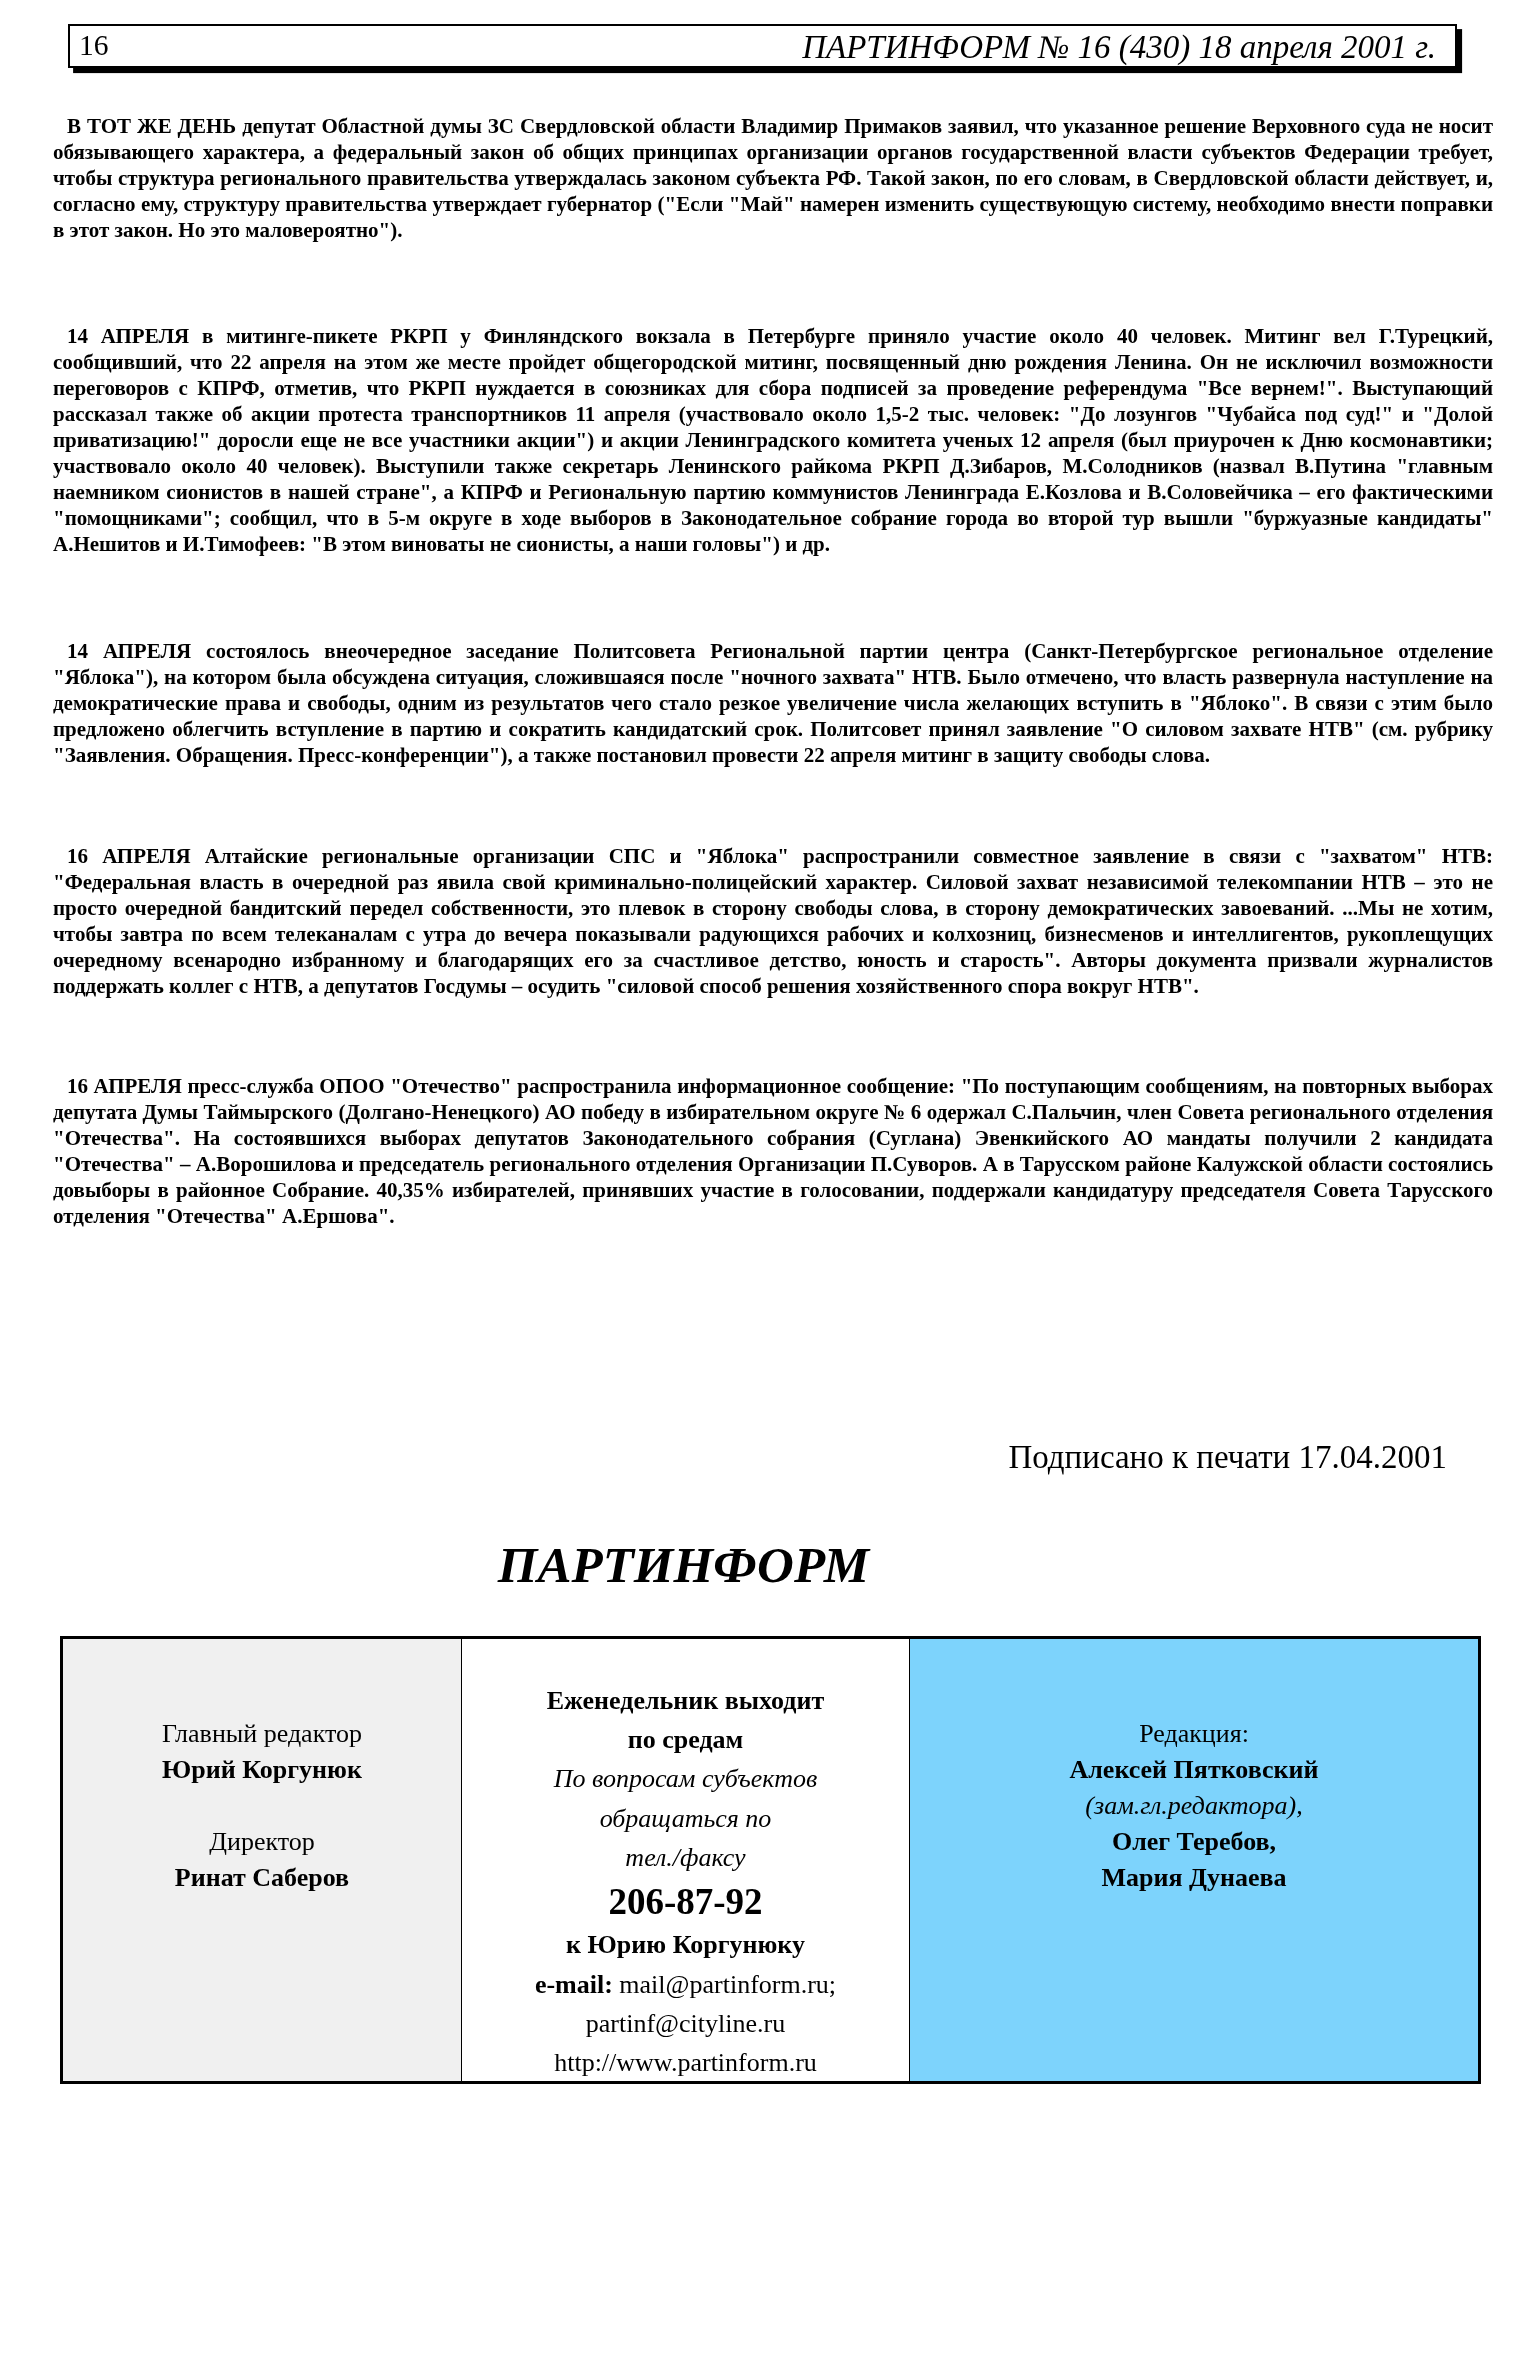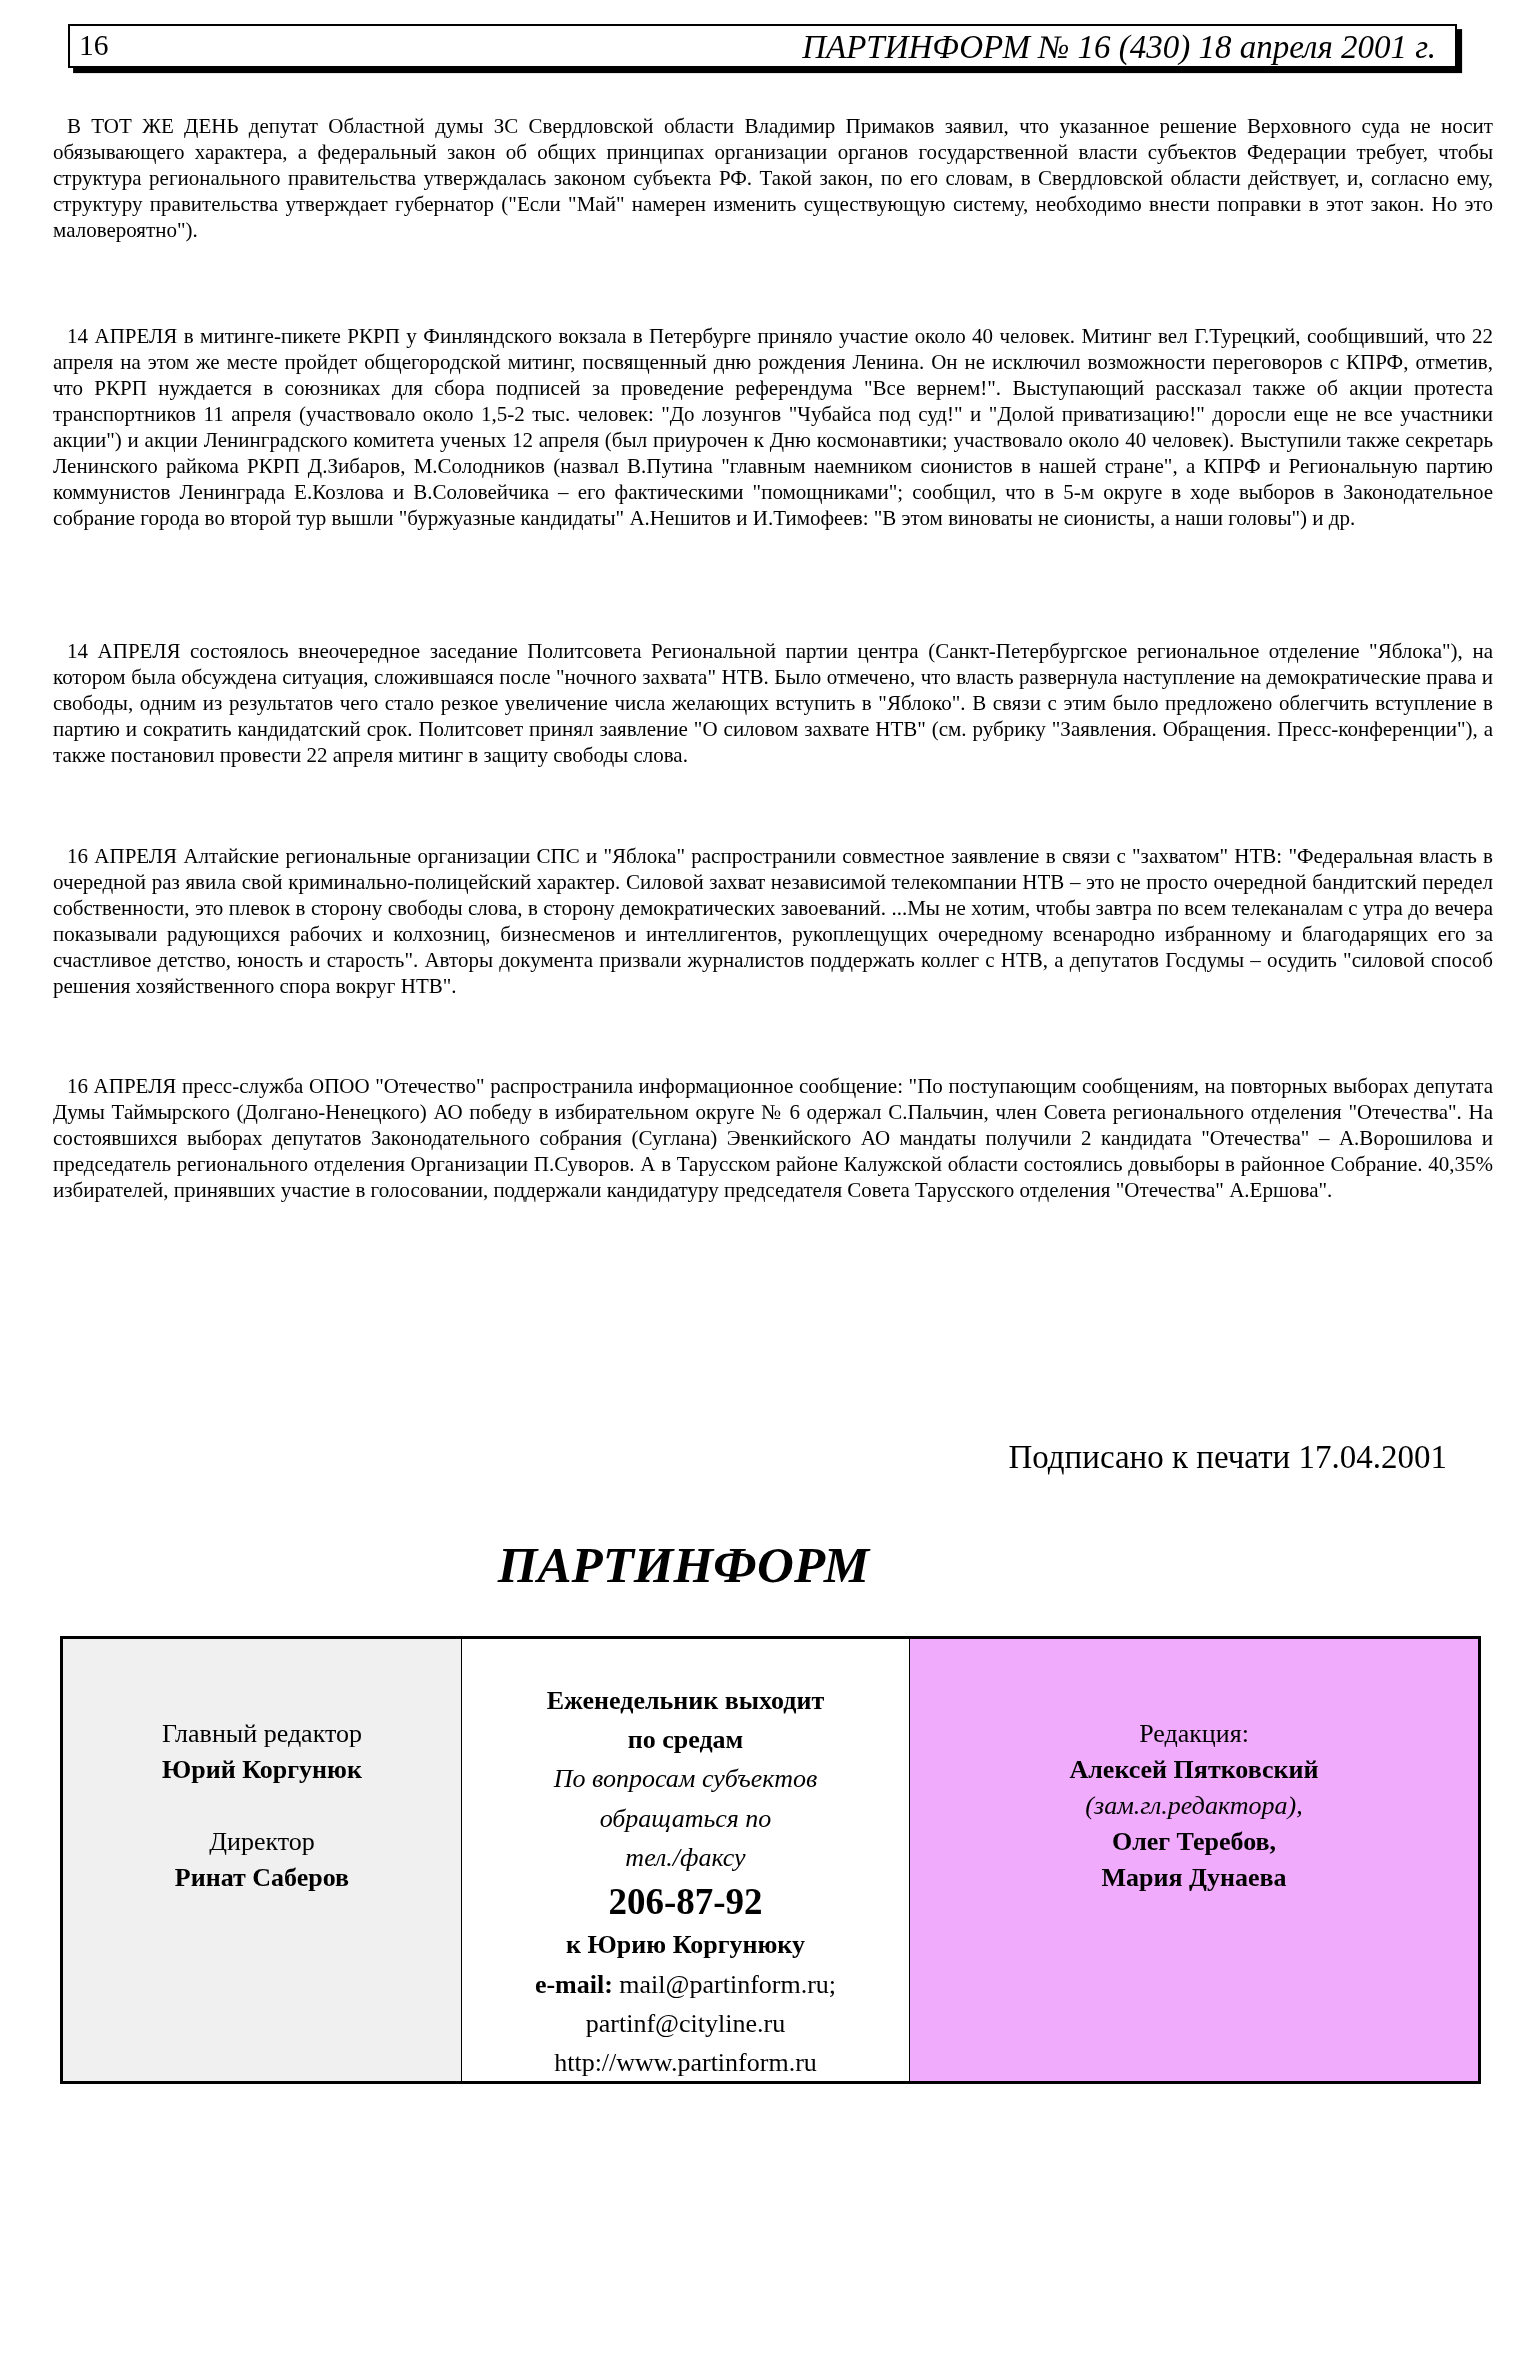--- a/index.html
+++ b/index.html
@@ -3,31 +3,31 @@
 <meta charset="utf-8">
 <style>
   html, body { margin: 0; padding: 0; background: #ffffff; }
   body { width: 1537px; height: 2377px; position: relative; overflow: hidden;
          font-family: "Liberation Serif", "DejaVu Serif", serif; color: #000; }
   .header-box { position: absolute; left: 68px; top: 24px; width: 1385px; height: 40px;
                 border: 2.6px solid #000; box-shadow: 5.1px 5.1px 0 #000; background: #fff; }
   .header-page { position: absolute; left: 9px; top: 2.6px; font-size: 29.5px; }
   .header-title { position: absolute; right: 19px; top: 2.6px; font-size: 33px; font-style: italic; }
   .article { position: absolute; left: 53px; width: 1440px; font-size: 21px; line-height: 26px;
-             font-weight: normal; text-align: justify; text-indent: 14px; }
+             font-weight: bold; text-align: justify; text-indent: 14px; }
   .signed { position: absolute; right: 90px; top: 1439px; font-size: 33px; }
   .masthead { position: absolute; left: 0; width: 1367px; top: 1536px; text-align: center;
               font-size: 51px; font-weight: bold; font-style: italic; }
   .info-box { position: absolute; left: 60px; top: 1636px; width: 1415px; height: 442px;
               border: 3.8px solid #000; display: flex; }
   .col { height: 100%; display: flex; flex-direction: column; align-items: center;
          justify-content: center; text-align: center; font-size: 26px; line-height: 36px; }
   .col-left { width: 399px; background: #f0f0f0; border-right: 1.9px solid #000; justify-content: flex-start; padding-top: 77px; box-sizing: border-box; }
   .col-mid { width: 448px; background: #fff; border-right: 1.9px solid #000; justify-content: space-between; padding-top: 44px; box-sizing: border-box; }
-  .col-right { flex: 1; background: #f0abfc; justify-content: flex-start; padding-top: 77px; box-sizing: border-box; }
+  .col-right { flex: 1; background: #7dd3fc; justify-content: flex-start; padding-top: 77px; box-sizing: border-box; }
   .b { font-weight: bold; }
   .i { font-style: italic; }
   .phone { font-size: 37px; font-weight: bold; line-height: 45px; }
   .link { color: #000000; }
   .gap { height: 36px; }
 </style>
 </head>
 <body>
 
 <div class="header-box">

